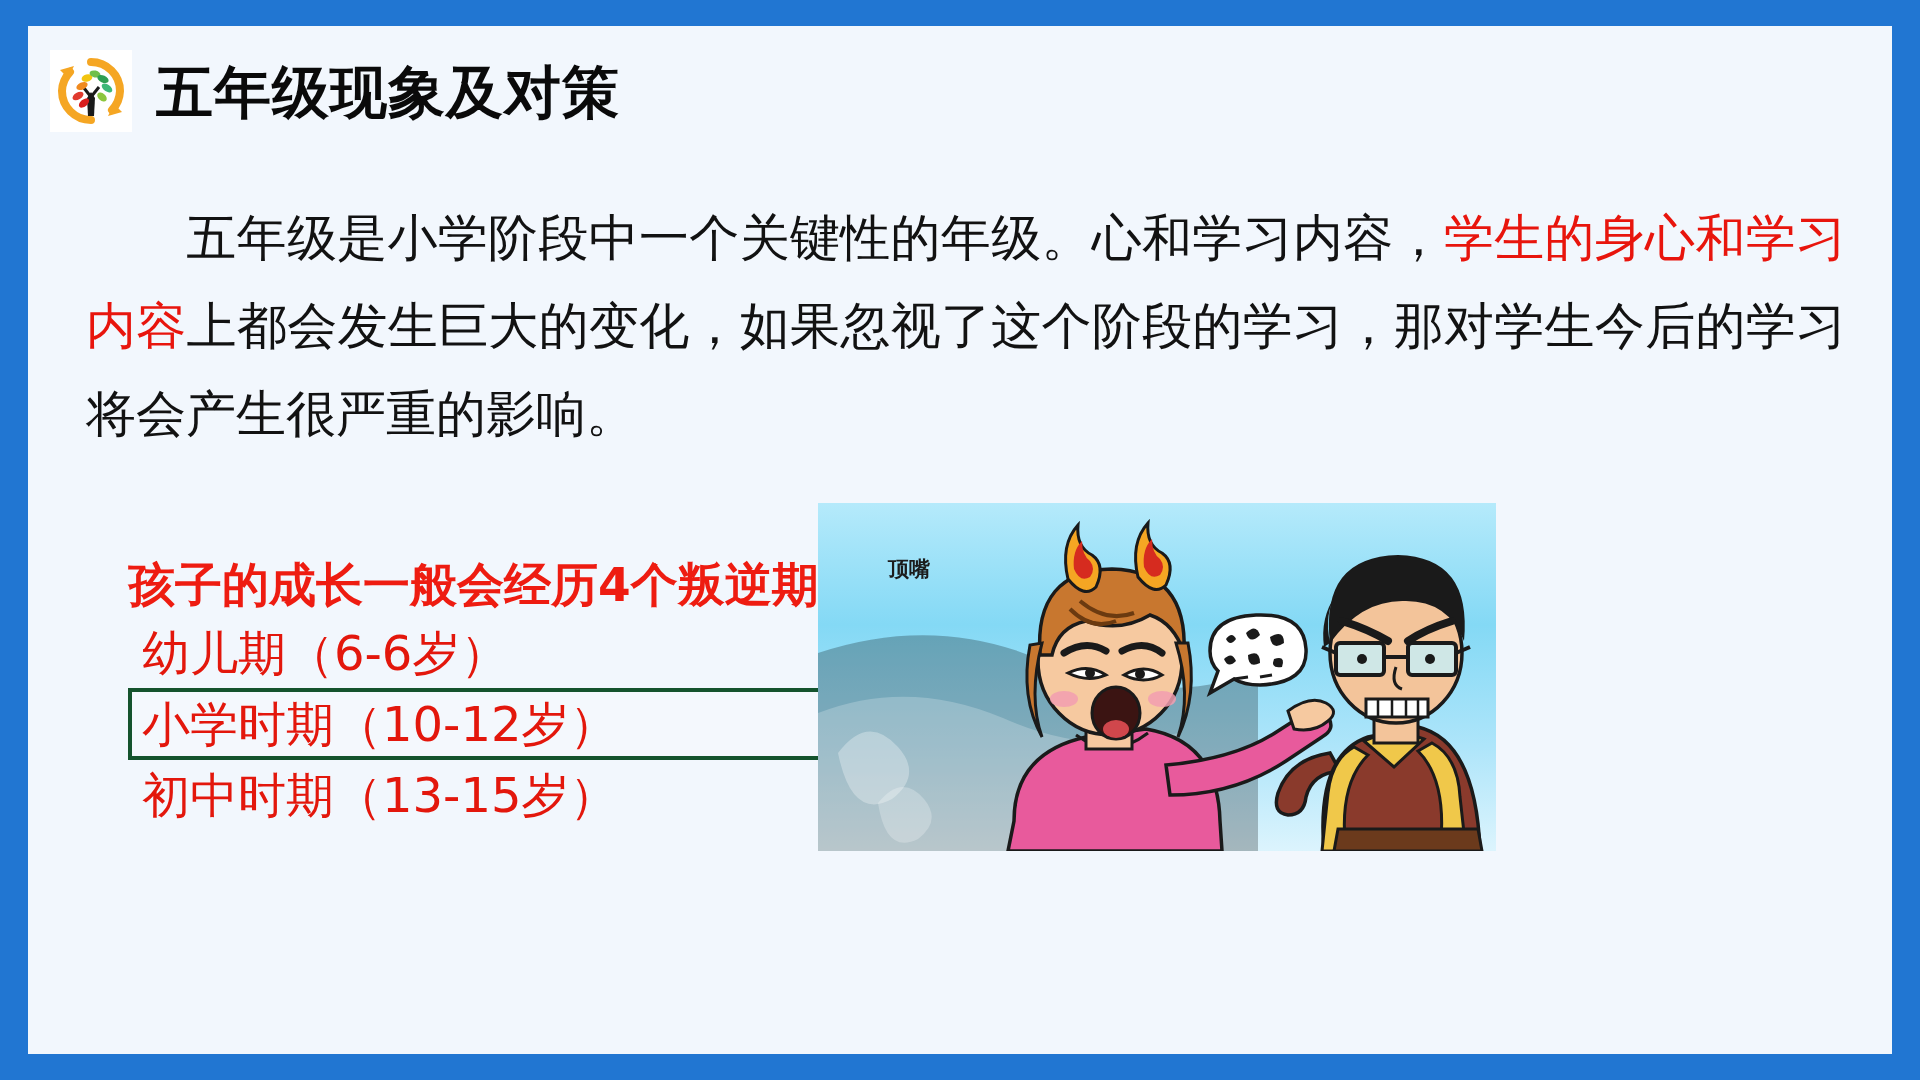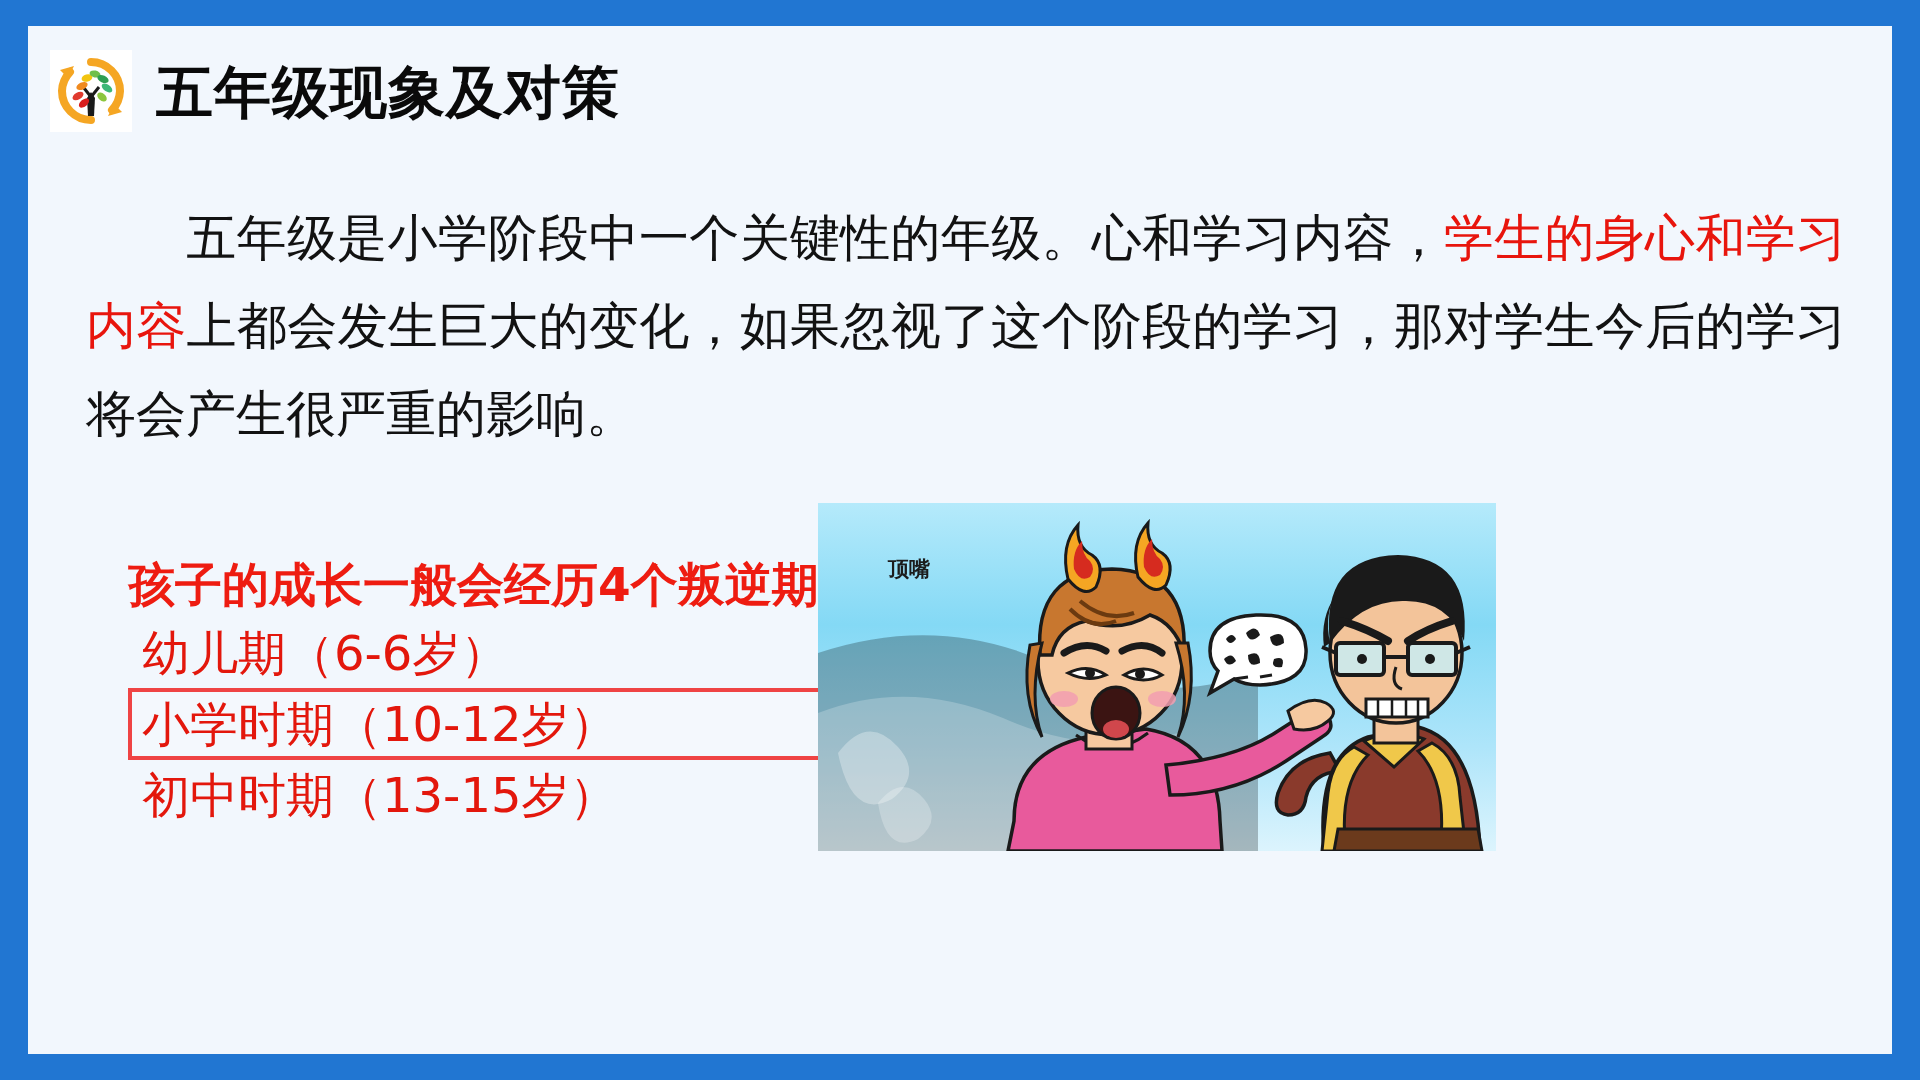--- a/index.html
+++ b/index.html
@@ -75,21 +75,21 @@
   .litem {
     position:relative;
     font-size:48px;
     line-height:70px;
     color:#e3170c;
     white-space:nowrap;
     padding-left:14px;
     font-family:"DejaVu Sans","Liberation Sans",sans-serif;
   }
   .litem.boxed {
-    border:4px solid #ef4444;
+    border:4px solid #14532d;
     width:762px;
     padding-left:10px;
     margin-left:0px;
     line-height:64px;
     background:rgba(255,255,255,0.15);
   }
   
   #cartoon {
     position:absolute;
     left:790px; top:468px;

